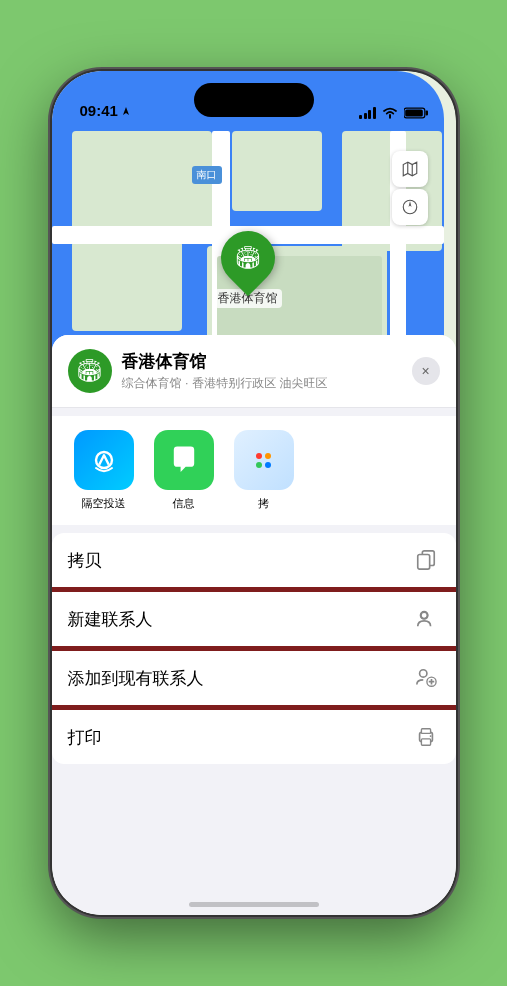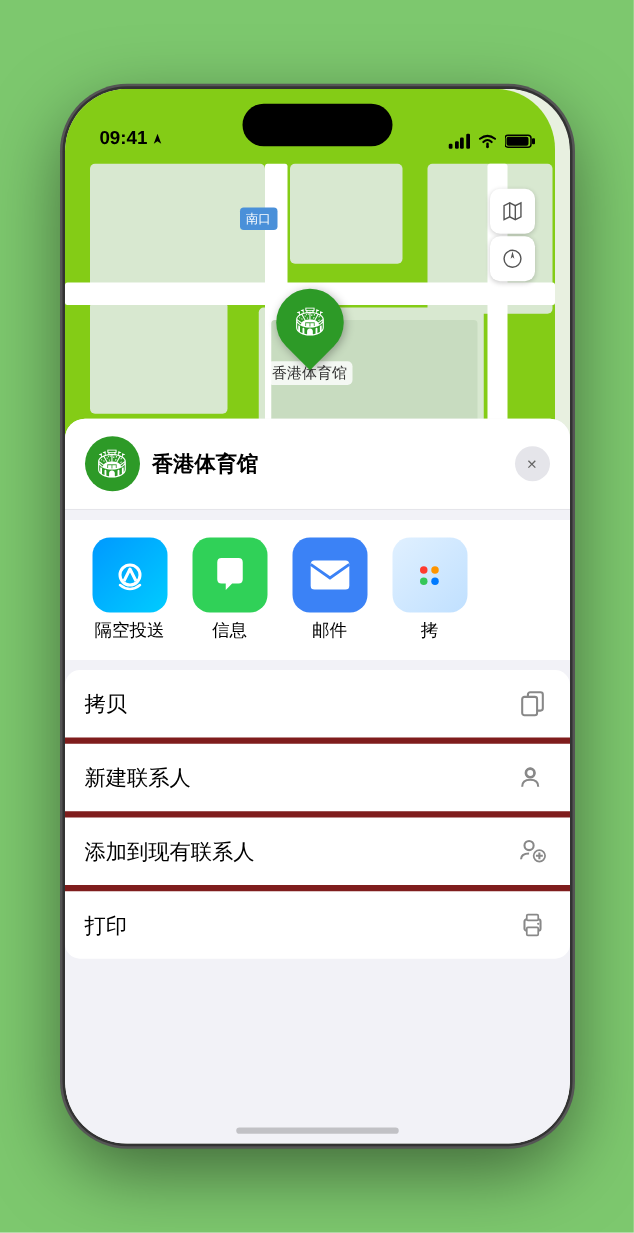--- a/index.html
+++ b/index.html
@@ -86,21 +86,21 @@
       width: 3px;
     }
 
     
     .map-area {
       position: absolute;
       top: 0;
       left: 0;
       right: 12px;
       height: 420px;
-      background: #84cc16;
+      background: #3b82f6;
       border-radius: 48px 48px 0 0;
       overflow: hidden;
     }
 
     
     .map-road-h {
       position: absolute;
       background: #fff;
       border-radius: 2px;
     }
@@ -295,21 +295,21 @@
       width: 60px;
       height: 60px;
       border-radius: 14px;
       display: flex;
       align-items: center;
       justify-content: center;
       position: relative;
     }
 
     .share-app-label {
-      font-size: 14px;
+      font-size: 11px;
       color: #000;
       text-align: right;
     }
 
     
     .icon-airdrop {
       background: linear-gradient(135deg, #0099ff, #00ccff);
     }
 
     
@@ -480,20 +480,21 @@
     </div>
 
     <div class="bottom-sheet">
 
       <div class="place-card">
         <div class="place-icon-wrap">
           <span class="place-icon-inner">🏟</span>
         </div>
         <div class="place-info">
           <div class="place-name">香港体育馆</div>
+          <div class="place-sub">综合体育馆 · 香港特别行政区 油尖旺区</div>
         </div>
         <div class="place-close">
           <span>×</span>
         </div>
       </div>
 
       <div class="share-row">
 
         <div class="share-item">
           <div class="share-app-icon icon-airdrop">
@@ -508,29 +509,20 @@
 
         <div class="share-item">
           <div class="share-app-icon icon-messages">
             <svg width="34" height="34" viewBox="0 0 40 40">
               <path d="M8 8 Q8 4 12 4 L28 4 Q32 4 32 8 L32 24 Q32 28 28 28 L22 28 L16 34 L16 28 L12 28 Q8 28 8 24 Z" fill="white"></path>
             </svg>
           </div>
           <span class="share-app-label">信息</span>
         </div>
 
-        <div class="share-item">
-          <div class="share-app-icon icon-mail">
-            <svg width="34" height="28" viewBox="0 0 44 34">
-              <rect x="2" y="2" width="40" height="30" rx="4" fill="white"></rect>
-              <path d="M2 6 L22 20 L42 6" fill="none" stroke="#3b82f6" stroke-width="3"></path>
-            </svg>
-          </div>
-          <span class="share-app-label">邮件</span>
-        </div>
 
 
         <div class="share-item">
           <div class="share-app-icon" style="background:linear-gradient(135deg,#e0f0ff,#c0e0ff);">
             <div class="more-dots-row">
               <div class="dots-row">
                 <div class="dot" style="background:#ff3b30;"></div>
                 <div class="dot" style="background:#ff9500;"></div>
               </div>
               <div class="dots-row">

